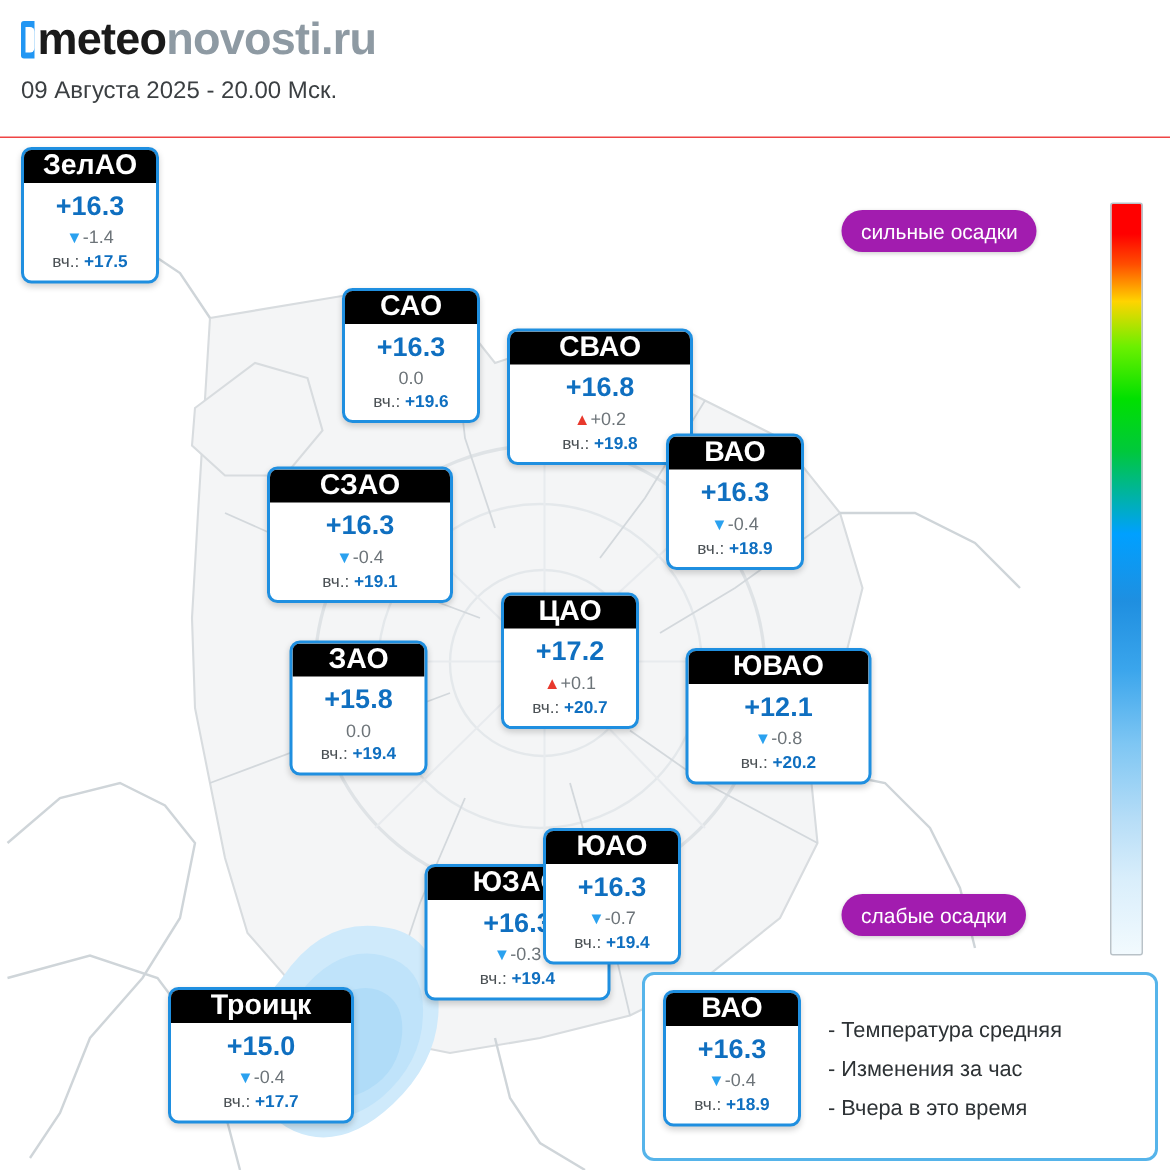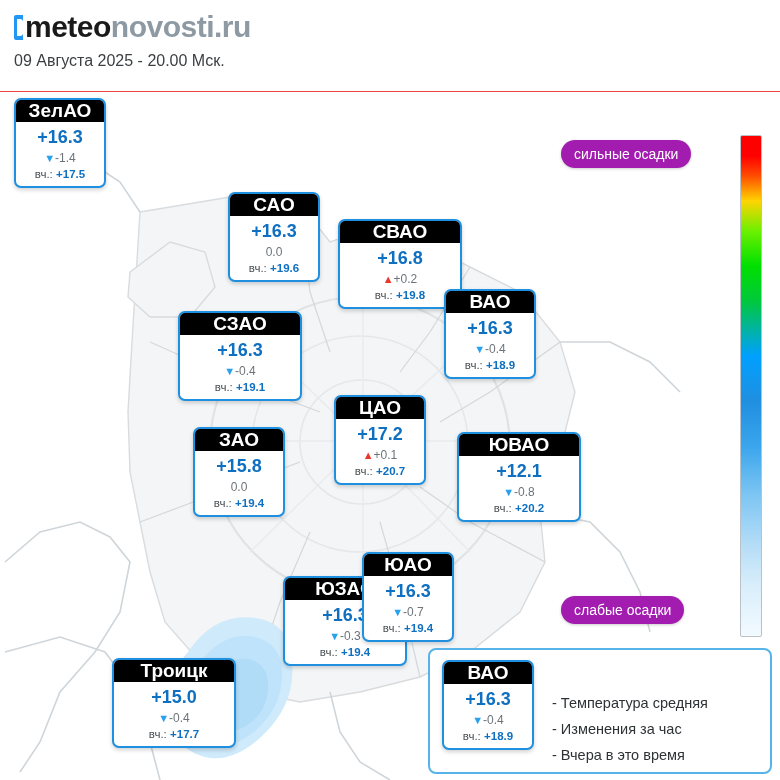--- a/index.html
+++ b/index.html
@@ -159,21 +159,20 @@
     border: 2px solid #56b4ea;
     border-radius: 8px;
     background: #ffffff;
     box-sizing: border-box;
   }
   .info-list {
     position: absolute;
     font-size: 14.5px;
     color: #2d3235;
     line-height: 26px;
-    margin-top: 16px;
   }
   .info-list div { white-space: nowrap; }
 </style>
 </head>
 <body>
 
 <div class="header">
   <div class="logo">
     <span class="logo-mark"></span><span class="logo-a">meteo</span><span class="logo-b">novosti.ru</span>
   </div>

